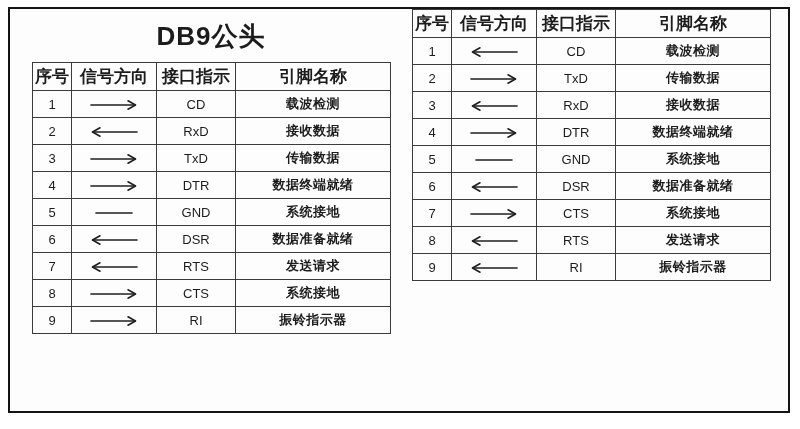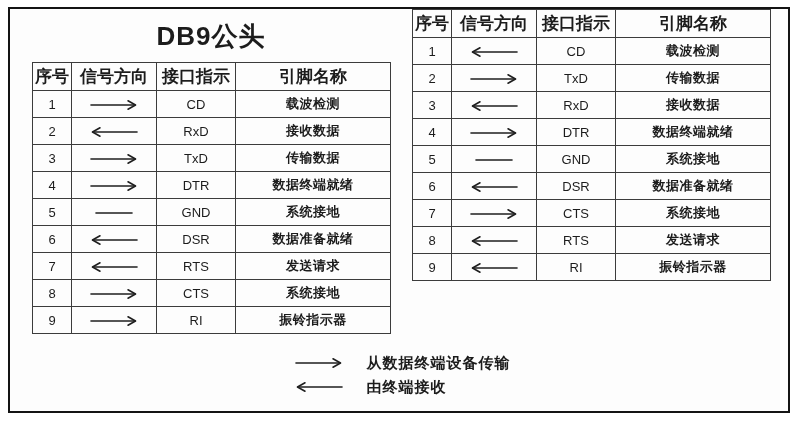--- a/index.html
+++ b/index.html
@@ -282,35 +282,13 @@
                 </svg></td>
               <td>RI</td>
               <td class="cell-name">振铃指示器</td>
             </tr>
           </tbody>
       </table>
     </section>
 
   </div>
 
-  <div class="legend">
-    <div class="legend-inner">
-      <div class="legend-row">
-        <span class="arrow-slot">
-            <svg class="arr" width="52" height="12" viewBox="0 0 52 12">
-              <line x1="3" y1="6" x2="47" y2="6" stroke="#1f1f1f" stroke-width="1.6" fill="none" stroke-linecap="round" stroke-linejoin="round"></line>
-              <polyline points="40,1.8 47.5,6 40,10.2" stroke="#1f1f1f" stroke-width="1.6" fill="none" stroke-linecap="round" stroke-linejoin="round"></polyline>
-            </svg>
-          </span>
-        <span class="legend-label">从数据终端设备传输</span>
-      </div>
-      <div class="legend-row">
-        <span class="arrow-slot">
-            <svg class="arr" width="52" height="12" viewBox="0 0 52 12">
-              <line x1="5" y1="6" x2="49" y2="6" stroke="#1f1f1f" stroke-width="1.6" fill="none" stroke-linecap="round" stroke-linejoin="round"></line>
-              <polyline points="12,1.8 4.5,6 12,10.2" stroke="#1f1f1f" stroke-width="1.6" fill="none" stroke-linecap="round" stroke-linejoin="round"></polyline>
-            </svg>
-          </span>
-        <span class="legend-label">由终端接收</span>
-      </div>
-    </div>
-  </div>
 </div>
 
 </body></html>

